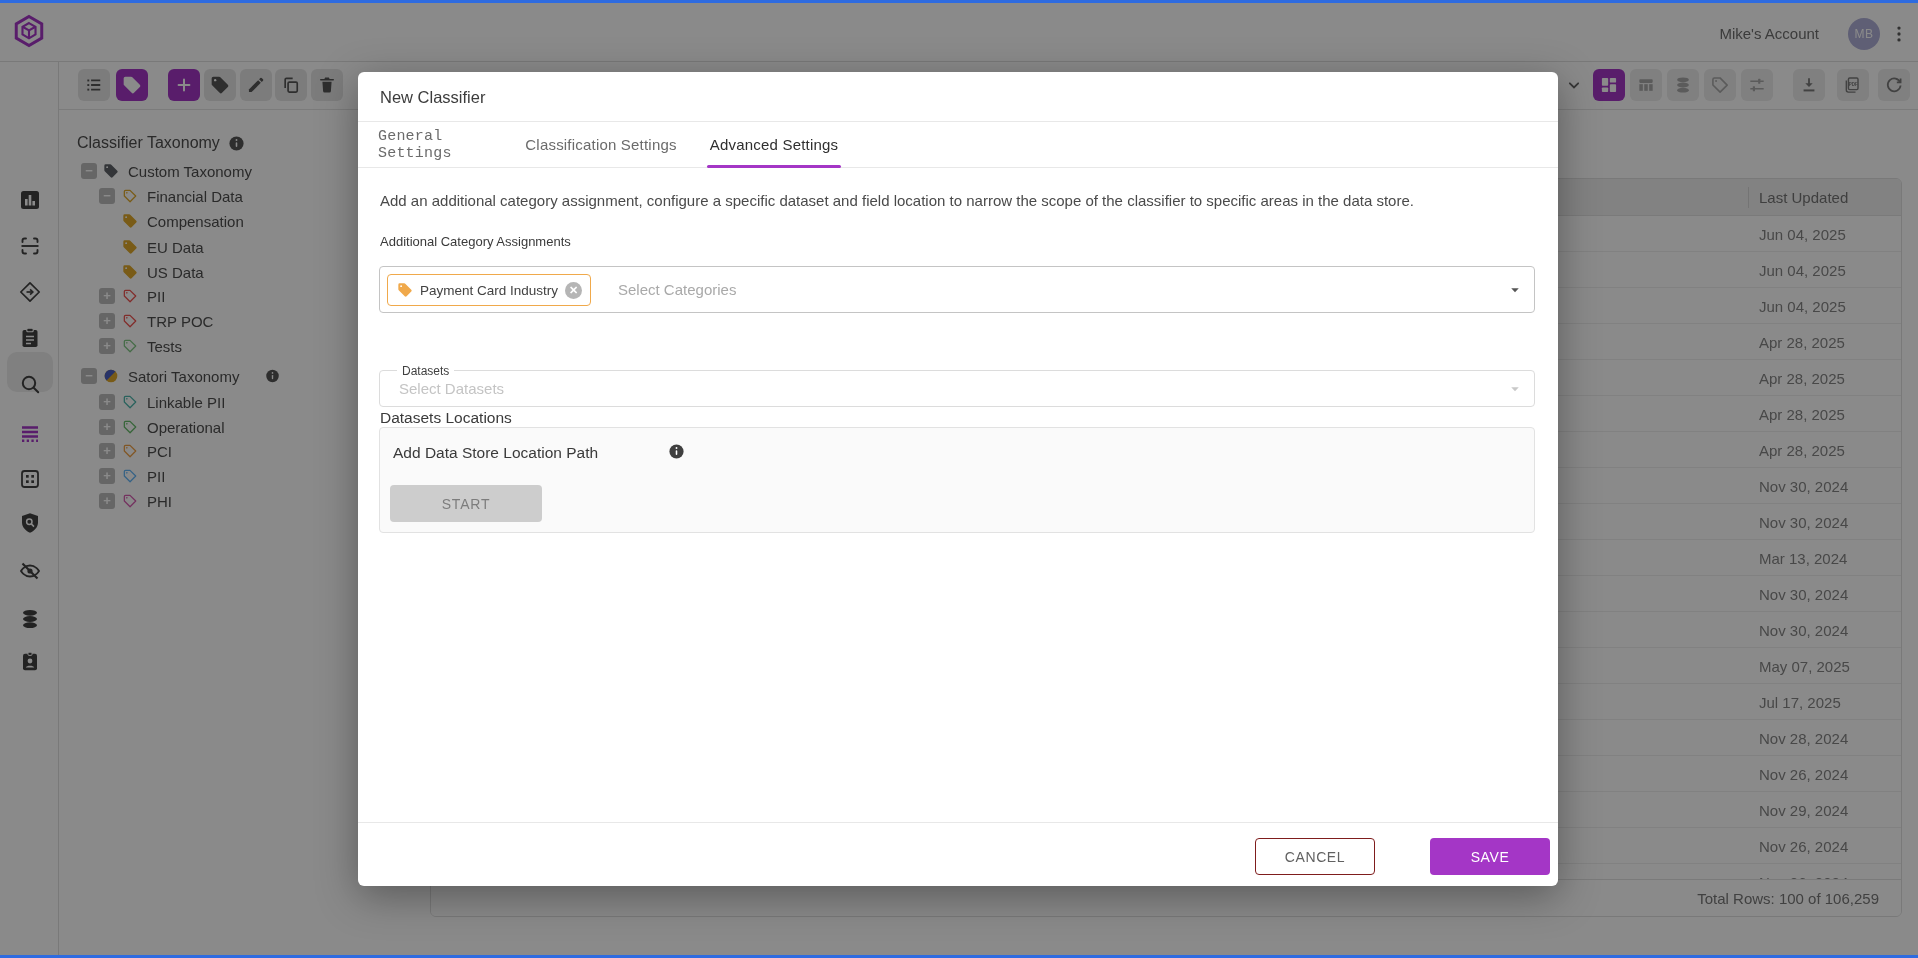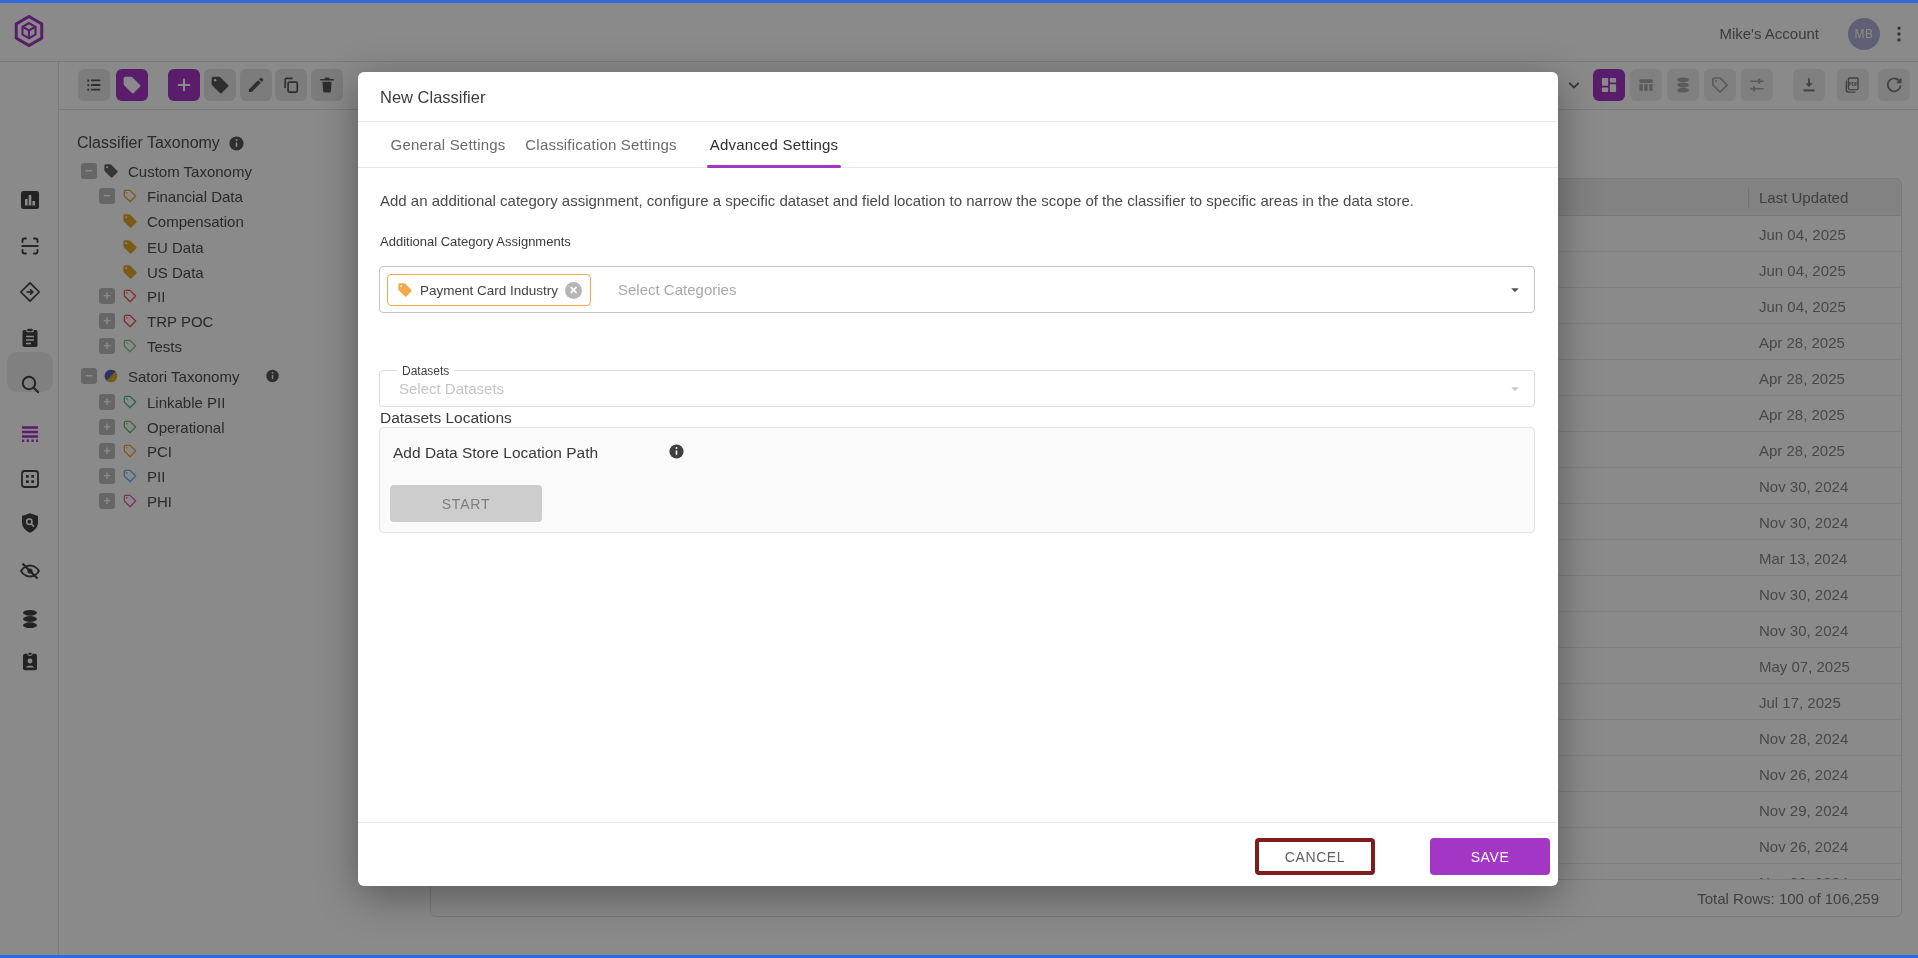--- a/index.html
+++ b/index.html
@@ -77,21 +77,21 @@
   .ds-field { position:absolute; left:21px; top:298px; width:1156px; height:37px; border:1px solid #dcdcdc; border-radius:4px; }
   .ds-label { position:absolute; left:17px; top:-7px; background:#fff; padding:0 5px; font-size:12px; color:#404040; }
   .ds-ph { position:absolute; left:19px; top:0; height:35px; display:flex; align-items:center; font-size:15px; color:#c4c4c4; }
   .ds-field .caret { color:#c8c8c8; top:9px; }
   .panel { position:absolute; left:21px; top:355px; width:1156px; height:106px; background:#fafafa; border:1px solid #e2e2e2; border-radius:4px; }
   .panel-h { position:absolute; left:13px; top:16px; font-size:15.5px; color:#3a3a3a; }
   .panel-info { position:absolute; left:288px; top:15px; width:17px; height:17px; color:#3f3f3f; }
   .start-btn { position:absolute; left:10px; top:57px; width:152px; height:37px; background:#cdcdcd; border:none; border-radius:4px; font-size:14px; letter-spacing:.8px; color:#7d7d7d; font-family:inherit; }
   .m-footer-div { position:absolute; left:0; top:750px; width:100%; height:1px; background:#e8e8e8; }
   .btn { position:absolute; top:766px; width:120px; height:37px; border-radius:4px; font-size:14px; letter-spacing:.6px; display:flex; align-items:center; justify-content:center; font-family:inherit; }
-  .btn-cancel { left:897px; background:#fff; border:4px solid #7f1d1d; color:#616161; }
+  .btn-cancel { left:897px; background:#fff; border:1px solid #7f1d1d; color:#616161; }
   .btn-save { left:1072px; background:var(--accent); border:none; color:#fff; }
 
   svg { display:block; }
 </style>
 </head>
 <body>
 
 <div class="app">
 
   <div class="header">
@@ -544,21 +544,21 @@
       <div class="tc-footer-label">Total Rows: 100 of 106,259</div>
     </div>
   </div>
 
   <div class="overlay"></div>
 
   <div class="modal">
     <div class="m-title">New Classifier</div>
     <div class="m-div1"></div>
     <div class="m-tabs" id="modal-tabs">
-        <div class="m-tab" style="left: 32px; width: 116px;">General Settings</div>
+        <div class="m-tab" style="left: 20px; width: 116px; font-family: Liberation Mono, monospace;">General Settings</div>
         <div class="m-tab" style="left: 163px; width: 160px;">Classification Settings</div>
         <div class="m-tab active" style="left: 349px; width: 134px;">Advanced Settings</div>
         <div class="m-tab-underline" style="left: 349px; width: 134px;"></div>
       </div>
 
     <div class="m-desc">Add an additional category assignment, configure a specific dataset and field location to narrow the scope of the classifier to specific areas in the data store.</div>
 
     <div class="m-h1">Additional Category Assignments</div>
     <div class="cat-box">
       <div class="chip">

